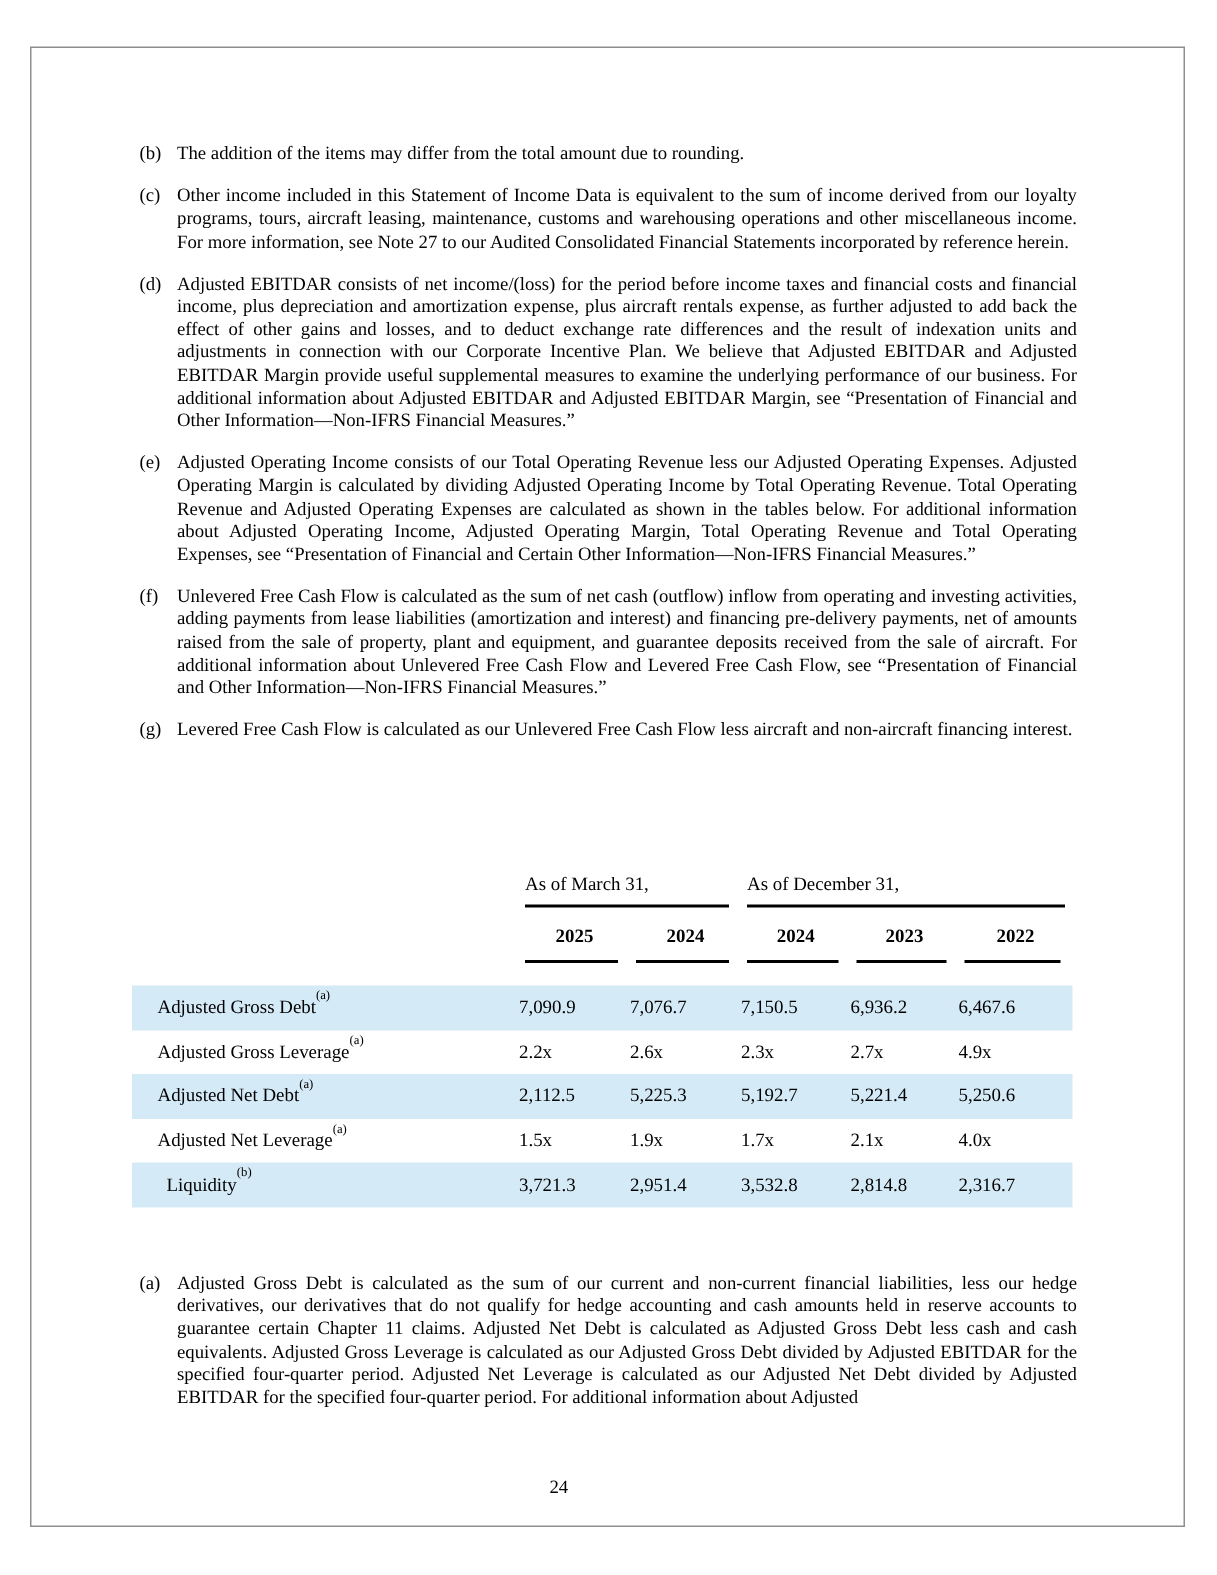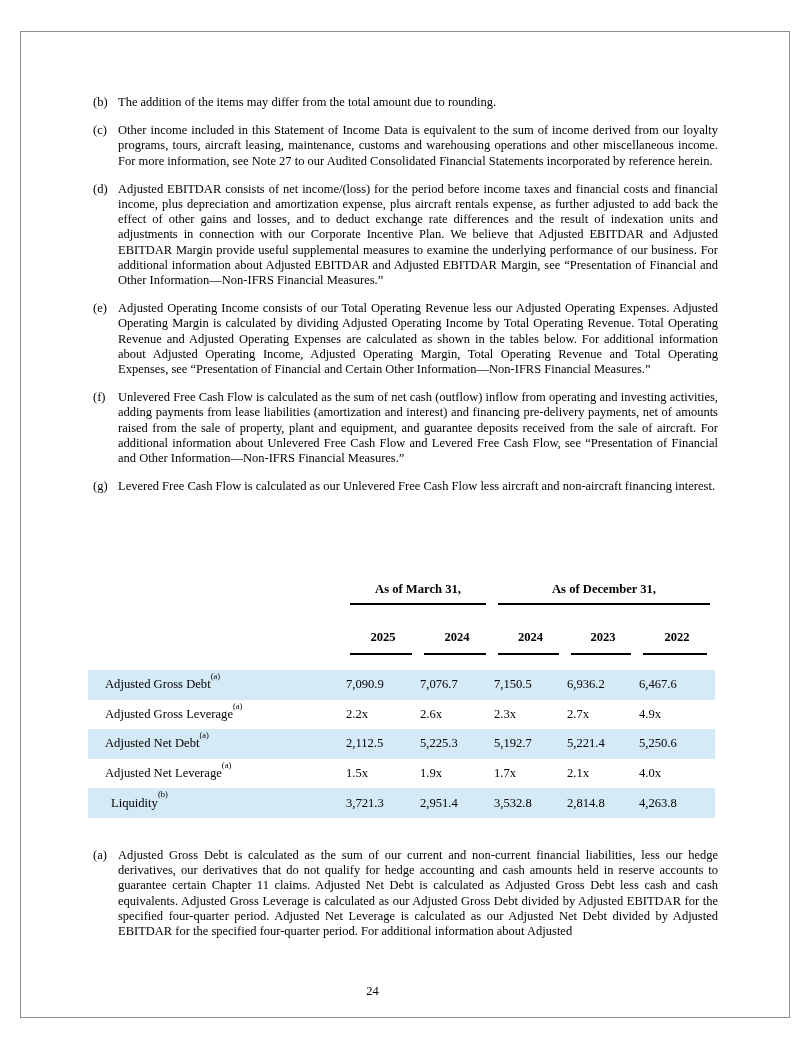--- a/index.html
+++ b/index.html
@@ -11,23 +11,23 @@
   .fn-list{position:absolute;left:93px;width:625px;}
   .fn-list.top{top:95px;}
   .fn-list.bottom{top:848px;}
   .fn{display:flex;margin-bottom:13px;font-size:12.5px;line-height:15.2px;}
   .fn:last-child{margin-bottom:0;}
   .fn-label{width:25px;flex:none;}
   .fn-text{flex:1;text-align:justify;}
   
   .table-block{position:absolute;left:88px;top:581px;width:627px;font-size:12.6px;}
   .hrow-groups{display:grid;grid-template-columns:258px 148px 221px;}
-  .ginner{font-weight:bold;text-align:center;line-height:17px;padding-bottom:5px;
+  .ginner{font-weight:normal;line-height:17px;padding-bottom:5px;
           border-bottom:2.5px solid #000;margin:0 8px 0 4px;}
-  .ginner.g2{margin:0 5px 16px 4px;}
+  .ginner.g2{margin:0 5px 3px 4px;}
   .hrow-years{display:grid;grid-template-columns:258px 74px 74px 73px 72px 76px;margin-top:8px;}
   .ytext{font-weight:bold;text-align:center;line-height:17px;}
   .yrule{border-bottom:2.5px solid #000;margin:7px 8px 0 4px;}
   .srow{margin-top:4px;}
   .sheading{font-weight:bold;line-height:17px;padding-left:5px;}
   .tbody{margin-top:15px;}
   .trow{display:grid;grid-template-columns:258px 74px 74px 73px 72px 76px;
         height:29.6px;align-items:center;}
   .trow.hl{background:var(--hl,#d5eaf7);}
   .tlabel{padding-left:23px;}
@@ -136,21 +136,21 @@
       <div class="tval">1.7x</div>
       <div class="tval">2.1x</div>
       <div class="tval c5">4.0x</div>
     </div>
     <div class="trow hl">
       <div class="tlabel"><span>Liquidity</span><sup class="fnref">(b)</sup></div>
       <div class="tval">3,721.3</div>
       <div class="tval">2,951.4</div>
       <div class="tval">3,532.8</div>
       <div class="tval">2,814.8</div>
-      <div class="tval c5">4,263.8</div>
+      <div class="tval c5">2,316.7</div>
     </div>
   </div>
 </div>
 
 <div class="fn-list bottom">
   <div class="fn">
     <div class="fn-label">(a)</div>
     <div class="fn-text">Adjusted Gross Debt is calculated as the sum of our current and non-current financial liabilities, less our hedge derivatives, our derivatives that do not qualify for hedge accounting and cash amounts held in reserve accounts to guarantee certain Chapter 11 claims. Adjusted Net Debt is calculated as Adjusted Gross Debt less cash and cash equivalents. Adjusted Gross Leverage is calculated as our Adjusted Gross Debt divided by Adjusted EBITDAR for the specified four-quarter period. Adjusted Net Leverage is calculated as our Adjusted Net Debt divided by Adjusted EBITDAR for the specified four-quarter period. For additional information about Adjusted</div>
   </div>
 </div>

